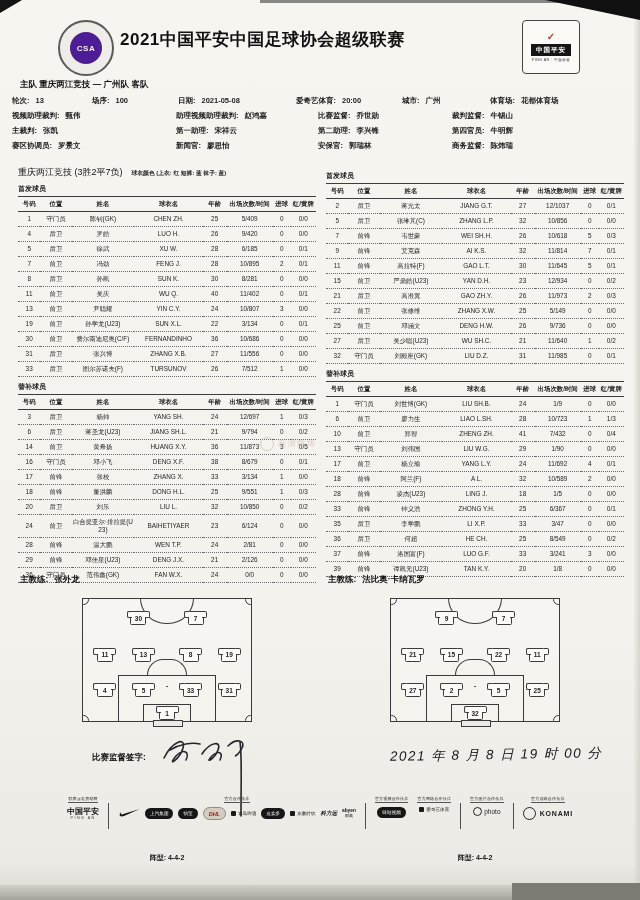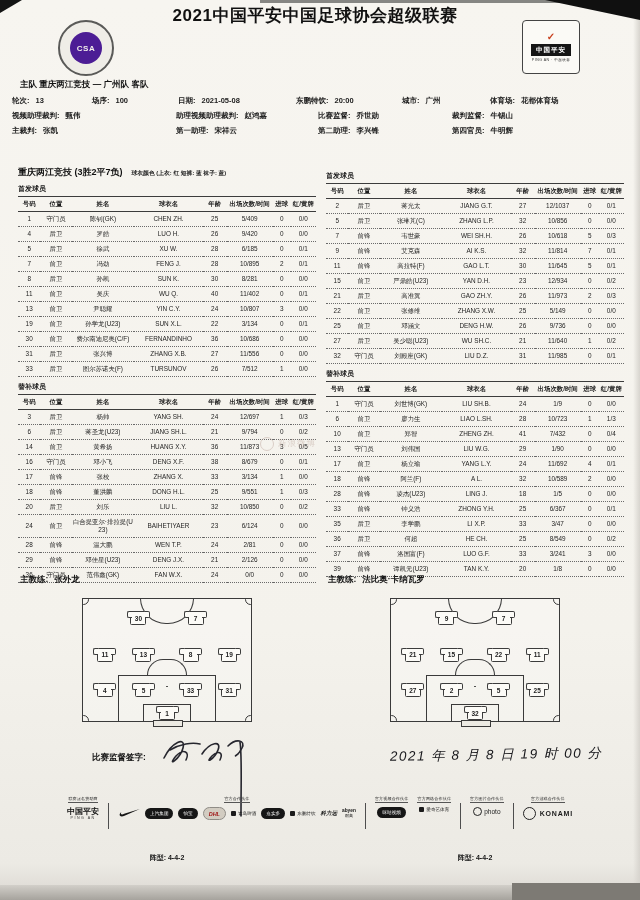--- a/index.html
+++ b/index.html
@@ -8,21 +8,21 @@
   
   .art-tl{position:absolute;left:0;top:0;width:0;height:0;border-top:13px solid #141414;border-right:22px solid transparent;z-index:9}
   .art-tr{position:absolute;right:0;top:0;width:0;height:0;border-top:20px solid #101010;border-left:95px solid transparent;z-index:9}
   .art-top{position:absolute;top:0;left:260px;right:0;height:3px;background:#2a2a2a;opacity:.55;z-index:8}
   .art-bottom{position:absolute;left:0;right:0;bottom:0;height:15px;background:linear-gradient(#d2cfc9,#a6a39d);z-index:8}
   .art-bottom-right{position:absolute;right:0;bottom:0;width:128px;height:17px;background:#7d7a74;z-index:9}
   .art-right{position:absolute;right:0;top:0;bottom:0;width:7px;background:linear-gradient(90deg,rgba(0,0,0,0),#d7d4ce);z-index:7}
   
   .csa-badge{position:absolute;left:58px;top:20px;width:52px;height:52px;border:2px solid #5a5a58;border-radius:50%;display:flex;align-items:center;justify-content:center;background:#efede7}
   .csa-inner{width:32px;height:32px;border-radius:50%;background:#4c1d95;color:#f2f0ea;font-size:8px;font-weight:bold;display:flex;align-items:center;justify-content:center;letter-spacing:.5px}
-  .titles{position:absolute;left:120px;right:130px;top:4px;text-align:center}
+  .titles{position:absolute;left:120px;right:130px;top:28px;text-align:left}
   .main-title{font-size:17px;font-weight:bold;letter-spacing:.5px;color:#111}
   .sub-title{margin-top:7px;font-size:15px;font-weight:bold;letter-spacing:3px;color:#111}
   .pa-badge{position:absolute;right:60px;top:20px;width:56px;height:48px;border:1.5px solid #444;border-radius:4px;background:#fbfaf6;display:flex;flex-direction:column;align-items:center;justify-content:center;gap:2px;padding:2px 0}
   .pa-check{font-size:10px;color:#c8401e;line-height:1;font-weight:bold}
   .pa-strip{background:#151515;color:#fff;font-size:6.5px;font-weight:bold;padding:1.5px 5px;letter-spacing:1px;white-space:nowrap}
   .pa-tiny{font-size:3.5px;color:#333;letter-spacing:.5px}
   
   .match-head{position:absolute;left:20px;top:79px;font-size:8.5px;font-weight:bold;color:#141414}
   .info-rows{position:absolute;left:12px;right:14px;top:93px}
   .info-row{display:flex;line-height:15px}
@@ -32,21 +32,21 @@
   .info-row{font-size:7.5px}
   .info-row.six .pair:nth-child(1){width:80px}.info-row.six .pair:nth-child(2){width:86px}
   .info-row.six .pair:nth-child(3){width:118px}.info-row.six .pair:nth-child(4){width:106px}
   .info-row.six .pair:nth-child(5){width:88px}
   .info-row.std .pair:nth-child(1){width:164px}.info-row.std .pair:nth-child(2){width:142px}
   .info-row.std .pair:nth-child(3){width:134px}
   
   .team-col{position:absolute;top:166px;width:298px;height:424px}
   .team-col.left{left:18px}.team-col.right{left:326px}
   .team-head{display:flex;align-items:baseline;gap:9px}
-  .team-name{font-size:9px;font-weight:bold;white-space:nowrap;color:#111}
+  .team-name{font-size:9px;font-weight:normal;white-space:nowrap;color:#111}
   .kit{font-size:5.8px;font-weight:bold;white-space:nowrap;color:#222;padding-top:2px}
   .sec-label{font-size:7px;font-weight:bold;margin:5px 0 2px;color:#161616}
   table.ptab{width:100%;border-collapse:collapse;table-layout:fixed;font-size:6.4px;color:#1d1d1d}
   table.ptab th{border-top:1px solid #3c3c3c;border-bottom:1px solid #3c3c3c;padding:2.5px 0;font-weight:bold;text-align:center;overflow:hidden;white-space:nowrap}
   table.ptab td{border-bottom:1px dotted #6a6a6a;padding:3px 1px;text-align:center;overflow:hidden;word-break:break-all;line-height:1.25}
   .coach{position:absolute;left:2px;bottom:4px;font-size:8.5px;font-weight:bold;color:#131313}
   .coach .cname{margin-left:6px}
   
   .pitch-col{position:absolute;top:598px;width:298px;display:flex;flex-direction:column;align-items:center}
   .pitch-col.left{left:18px}.pitch-col.right{left:326px}
@@ -129,21 +129,21 @@
         </span>
         <span class="pair">
           <span class="lbl">场序:</span>
           <span class="val">100</span>
         </span>
         <span class="pair">
           <span class="lbl">日期:</span>
           <span class="val">2021-05-08</span>
         </span>
         <span class="pair">
-          <span class="lbl">东鹏特饮:</span>
+          <span class="lbl">爱奇艺体育:</span>
           <span class="val">20:00</span>
         </span>
         <span class="pair">
           <span class="lbl">城市:</span>
           <span class="val">广州</span>
         </span>
         <span class="pair">
           <span class="lbl">体育场:</span>
           <span class="val">花都体育场</span>
         </span>
@@ -175,20 +175,38 @@
           <span class="lbl">第一助理:</span>
           <span class="val">宋祥云</span>
         </span>
         <span class="pair">
           <span class="lbl">第二助理:</span>
           <span class="val">李兴锋</span>
         </span>
         <span class="pair">
           <span class="lbl">第四官员:</span>
           <span class="val">牛明辉</span>
+        </span>
+      </div>
+      <div class="info-row std">
+        <span class="pair">
+          <span class="lbl">赛区协调员:</span>
+          <span class="val">罗景文</span>
+        </span>
+        <span class="pair">
+          <span class="lbl">新闻官:</span>
+          <span class="val">廖思怡</span>
+        </span>
+        <span class="pair">
+          <span class="lbl">安保官:</span>
+          <span class="val">郭瑞林</span>
+        </span>
+        <span class="pair">
+          <span class="lbl">商务监督:</span>
+          <span class="val">陈炜瑞</span>
         </span>
       </div>
     </div>
 
   <div class="team-col left">
     <div class="team-head">
       <span class="team-name">重庆两江竞技 (3胜2平7负)</span>
       <span class="kit">球衣颜色 (上衣: 红 短裤: 蓝 袜子: 蓝)</span>
     </div>
     <div class="sec-label">首发球员</div>

